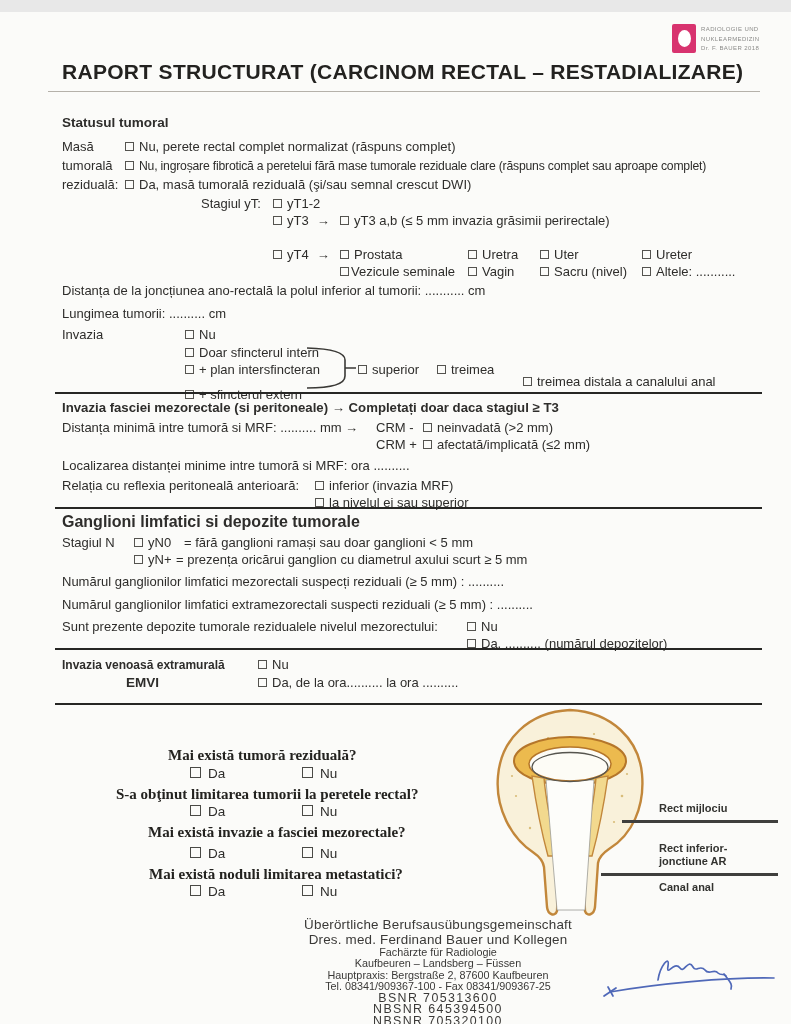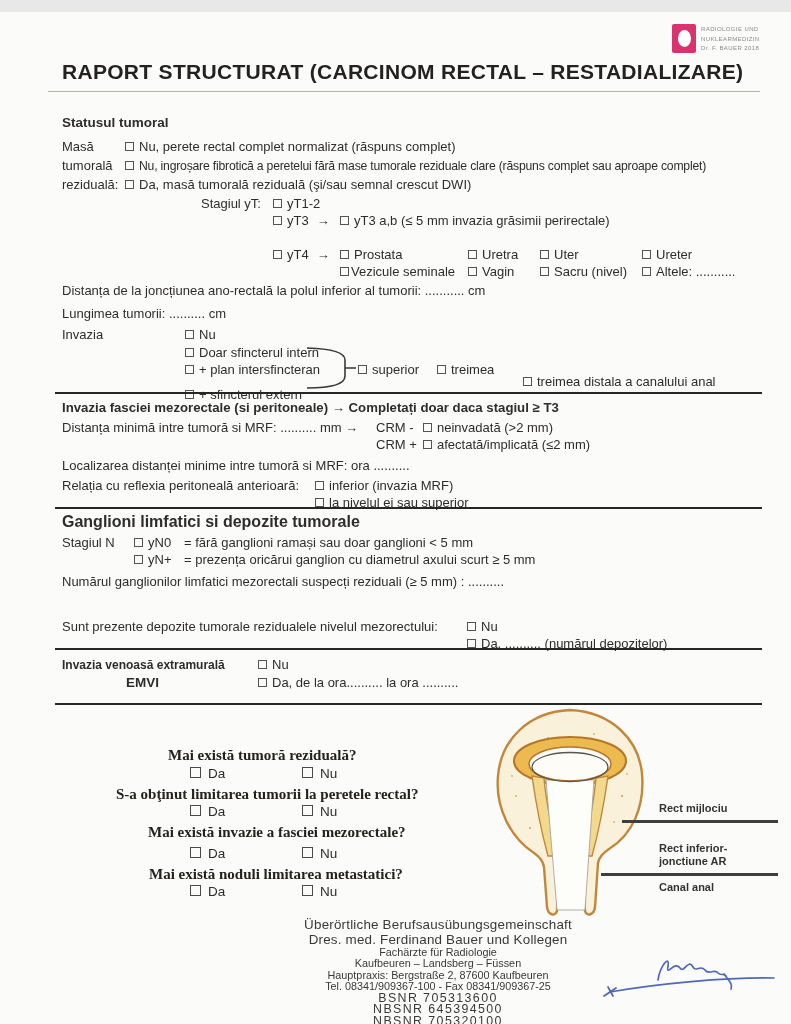--- a/index.html
+++ b/index.html
@@ -104,22 +104,23 @@
   <div class="ln" style="left:315px;top:467px"><span class="cb"></span><span>inferior (invazia MRF)</span></div>
   <div class="ln" style="left:315px;top:484px"><span class="cb"></span><span>la nivelul ei sau superior</span></div>
 
   <div class="hr" style="top:495px"></div>
 
   <div class="ln bold" style="left:62px;top:503px;font-size:16px">Ganglioni limfatici si depozite tumorale</div>
   <div class="ln" style="left:62px;top:524px">Stagiul N</div>
   <div class="ln" style="left:134px;top:524px"><span class="cb"></span><span>yN0</span></div>
   <div class="ln" style="left:184px;top:524px">= fără ganglioni ramași sau doar ganglioni &lt; 5 mm</div>
   <div class="ln" style="left:134px;top:541px"><span class="cb"></span><span>yN+</span></div>
-  <div class="ln" style="left:184px;top:541px">= prezența oricărui ganglion cu diametrul axului scurt  ≥ 5 mm</div>
+  <div class="ln" style="left:176px;top:541px">= prezența oricărui ganglion cu diametrul axului scurt  ≥ 5 mm</div>
   <div class="ln" style="left:62px;top:563px">Numărul ganglionilor limfatici mezorectali suspecți reziduali (≥ 5 mm) : ..........</div>
+  <div class="ln" style="left:62px;top:586px">Numărul ganglionilor limfatici extramezorectali suspecti reziduali (≥ 5 mm) : ..........</div>
   <div class="ln" style="left:62px;top:608px">Sunt prezente depozite tumorale rezidualele nivelul mezorectului:</div>
   <div class="ln" style="left:467px;top:608px"><span class="cb"></span><span>Nu</span></div>
   <div class="ln" style="left:467px;top:625px"><span class="cb"></span><span>Da, .......... (numărul depozitelor)</span></div>
 
   <div class="hr" style="top:636px"></div>
 
   <div class="ln bold" style="left:62px;top:646px;font-size:12px">Invazia venoasă extramurală</div>
   <div class="ln bold" style="left:126px;top:664px;font-size:13.5px">EMVI</div>
   <div class="ln" style="left:258px;top:646px"><span class="cb"></span><span>Nu</span></div>
   <div class="ln" style="left:258px;top:664px"><span class="cb"></span><span>Da, de la ora.......... la ora ..........</span></div>

